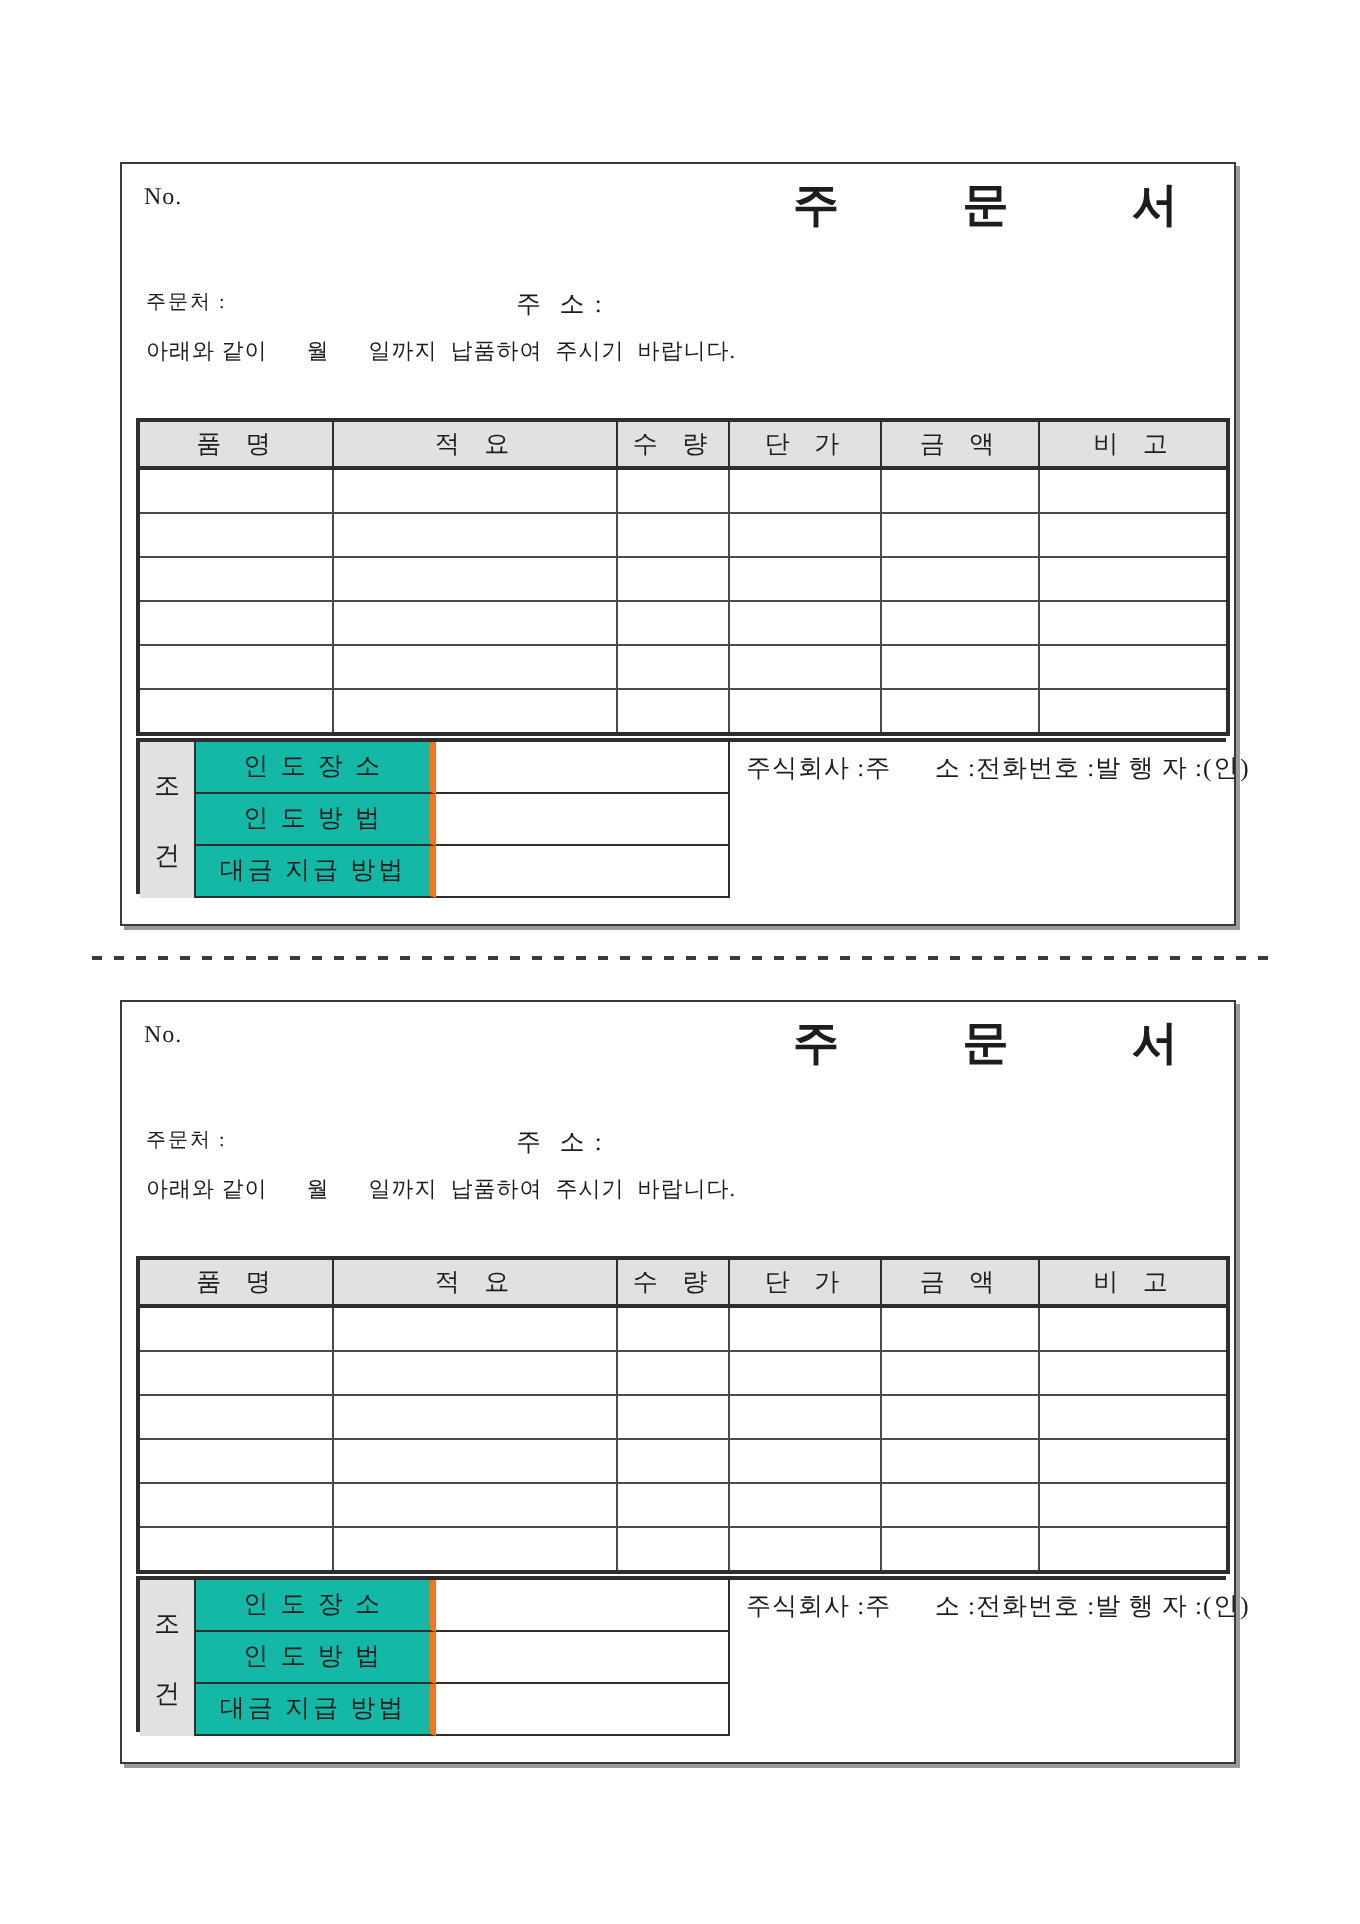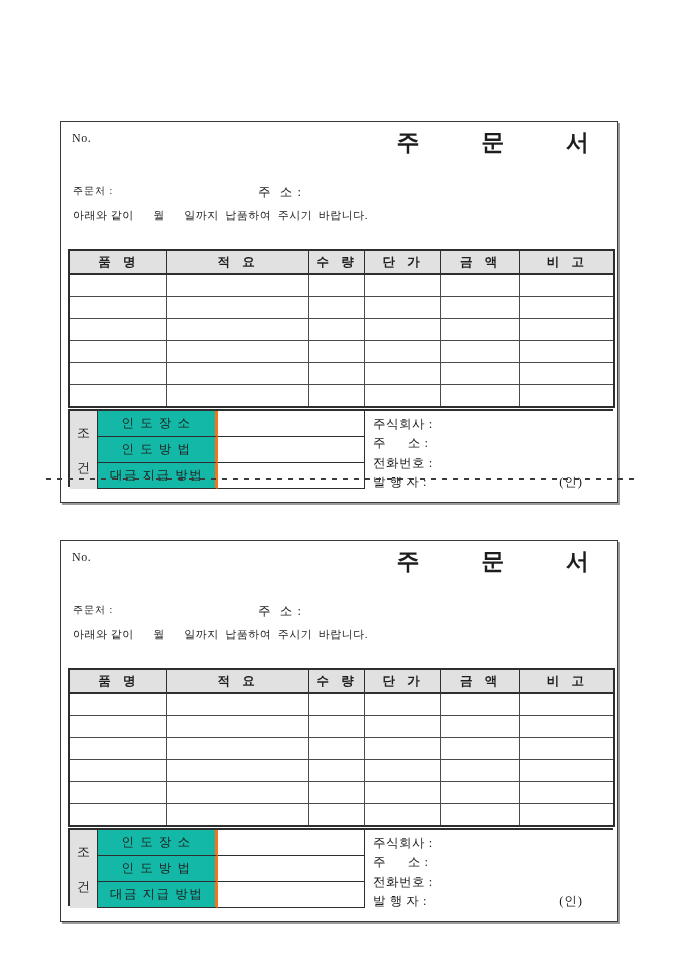--- a/index.html
+++ b/index.html
@@ -6,41 +6,40 @@
   body{
     width:680px;height:962px;position:relative;background:#ffffff;
     font-family:"Liberation Serif","DejaVu Serif",serif;color:#1d1d1d;
     overflow:hidden;
   }
   .form-copy{
     position:absolute;left:60px;width:558px;height:382px;background:#ffffff;
     border:1px solid #3a3a3a;
     box-shadow:2px 2px 0 #9a9a9a;
     box-sizing:border-box;
-    margin-top:40px;
   }
   .copy-1{top:81px;}
   .copy-2{top:500px;}
   .pre{white-space:pre;}
   .doc-no{position:absolute;left:11px;top:9px;font-size:12px;letter-spacing:0.5px;}
   .form-title{
     position:absolute;left:0;right:0;top:5px;text-align:right;
     font-size:23px;font-weight:bold;letter-spacing:28px;text-indent:28px;
   }
   .orderer-label{position:absolute;left:12px;top:62px;font-size:10px;letter-spacing:1px;}
   .address-label{position:absolute;left:197px;top:62px;font-size:12.5px;letter-spacing:1px;}
   .instruction{position:absolute;left:12px;top:86px;font-size:11px;letter-spacing:0.5px;}
 
   table.items{
     position:absolute;left:7px;top:127px;width:545px;
     border-collapse:collapse;table-layout:fixed;
     border:2px solid #2e2e2e;
   }
   table.items th{
-    height:22px;background:#e1e1e1;font-weight:bold;font-size:12.5px;
+    height:22px;background:#e1e1e1;font-weight:normal;font-size:12.5px;
     border:1px solid #2e2e2e;border-bottom:2px solid #2e2e2e;
     white-space:pre;letter-spacing:2px;padding:0;text-align:center;
   }
   table.items td{
     height:21px;background:#ffffff;border:1px solid #4a4a4a;padding:0;
   }
 
   .conditions{
     position:absolute;left:7px;top:287px;width:545px;height:78px;
     display:grid;grid-template-columns:28px 120px 147px 250px;
@@ -58,21 +57,21 @@
     display:flex;align-items:center;justify-content:center;
     letter-spacing:1.5px;white-space:pre;box-sizing:border-box;
   }
   .cond-value{
     background:#ffffff;border-right:1px solid #2e2e2e;border-bottom:1px solid #2e2e2e;
     box-sizing:border-box;
   }
   .issuer{
     grid-row:1 / span 3;grid-column:4;background:#ffffff;
     padding:4px 0 0 8px;box-sizing:border-box;
-    display:flex;flex-direction:column;
+    display:flex;
   }
   .issuer-line{height:19.4px;line-height:19.4px;display:flex;white-space:pre;letter-spacing:0.5px;}
   .issuer-line .seal{margin-left:auto;margin-right:32px;letter-spacing:1px;}
 
   .perforation{
     position:absolute;left:46px;top:478px;width:589px;height:2px;
     background:repeating-linear-gradient(90deg,#3a3a3a 0 5px,transparent 5px 11px);
   }
 </style>
 </head>

